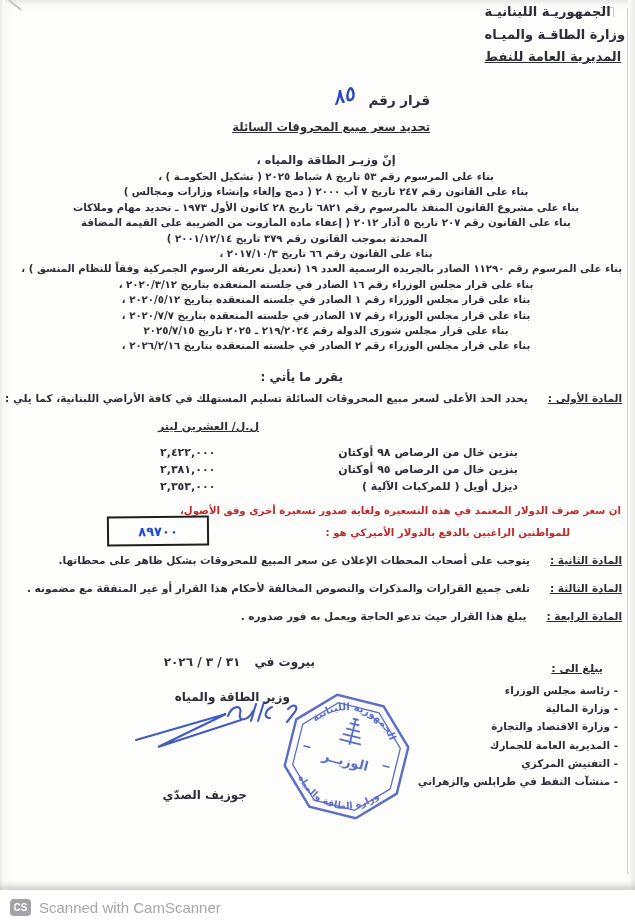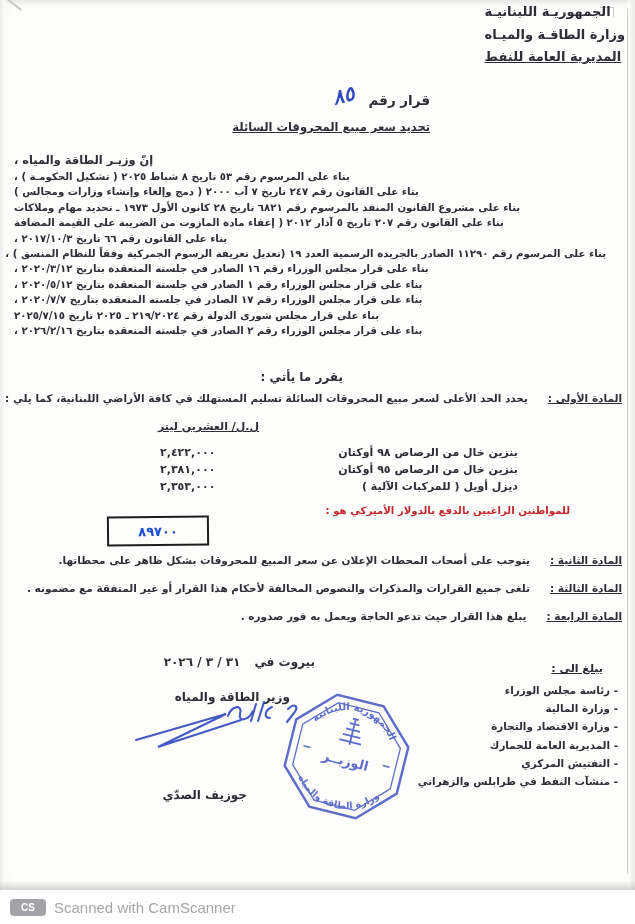--- a/index.html
+++ b/index.html
@@ -20,21 +20,21 @@
   .abs{position:absolute;white-space:nowrap;}
   .u{text-decoration:underline;}
 
   .header{right:10px;top:1px;text-align:left;font-size:13px;font-weight:bold;line-height:22.5px;}
   .decision-row{right:205px;top:92px;display:flex;align-items:flex-start;gap:12px;}
   .decision-label{font-size:13.5px;font-weight:bold;}
   .handwritten-number{color:#2f49c0;font-size:20px;font-weight:bold;letter-spacing:3px;
     transform:rotate(-14deg) translateY(-9px);display:inline-block;font-style:italic;}
   .subject{right:205px;top:120px;font-size:11.5px;font-weight:bold;text-decoration:underline;}
 
-  .preamble{right:29px;top:152px;width:592px;text-align:left;}
+  .preamble{right:13px;top:152px;width:592px;text-align:center;}
   .preamble .intro{font-size:11.4px;font-weight:bold;line-height:17px;}
   .preamble .clause{font-size:10.2px;font-weight:bold;line-height:15.4px;white-space:nowrap;}
   .preamble .clause.indent{padding-right:58px;}
 
   .decide-lead{right:292px;top:370px;font-size:12px;font-weight:bold;}
   .article-line{font-size:10.5px;font-weight:bold;white-space:nowrap;}
   .article-title{text-decoration:underline;margin-left:20px;}
   .article-one{right:13px;top:392px;}
   .unit-header{left:158px;top:420px;font-size:11px;font-weight:bold;text-decoration:underline;}
 
@@ -61,21 +61,21 @@
   .minister-title{right:345px;top:690px;font-size:12px;font-weight:bold;}
   .minister-name{right:388px;top:788px;font-size:12px;font-weight:bold;}
   .signature-svg{left:128px;top:694px;}
   .stamp-svg{left:280px;top:690px;}
 
   .bottom-shadow{position:absolute;left:0;right:0;bottom:34px;height:9px;
     background:linear-gradient(to bottom,rgba(0,0,0,0),rgba(0,0,0,.14));}
   .footer{position:absolute;left:0;right:0;bottom:0;height:34px;background:#ffffff;
     display:flex;align-items:center;gap:8px;padding-left:10px;direction:ltr;
     font-family:"Liberation Sans","DejaVu Sans",sans-serif;}
-  .cs-badge{width:36px;height:17px;background:#a2a2a7;border-radius:4px;color:#fff;
+  .cs-badge{width:21px;height:17px;background:#a2a2a7;border-radius:4px;color:#fff;
     font-size:10px;font-weight:bold;display:flex;align-items:center;justify-content:center;}
   .footer-text{color:#a6a6aa;font-size:15px;}
 </style>
 </head>
 <body>
 
 <div class="scan-page">
   <div class="edge-top"></div>
   <div class="edge-left"></div>
   <div class="edge-right"></div>
@@ -96,20 +96,21 @@
   <div class="abs subject">تحديد سعر مبيع المحروقات السائلة</div>
 
   <div class="abs preamble">
     <div class="intro">إنّ وزيـر الطاقة والمياه ،</div>
     <div>
 
     <div class="clause">بناء على المرسوم رقم ٥٣ تاريخ ٨ شباط ٢٠٢٥ ( تشكيل الحكومـة ) ،</div>
         <div class="clause">بناء على القانون رقم ٢٤٧ تاريخ ٧ آب ٢٠٠٠ ( دمج وإلغاء وإنشاء وزارات ومجالس )</div>
         <div class="clause">بناء على مشروع القانون المنفذ بالمرسوم رقم ٦٨٢١ تاريخ ٢٨ كانون الأول ١٩٧٣ ـ تحديد مهام وملاكات</div>
         <div class="clause">بناء على القانون رقم ٢٠٧ تاريخ ٥ آذار ٢٠١٢ ( إعفاء مادة المازوت من الضريبة على القيمة المضافة</div>
+        <div class="clause indent">المحدثة بموجب القانون رقم ٣٧٩ تاريخ ٢٠٠١/١٢/١٤ )</div>
         <div class="clause">بناء على القانون رقم ٦٦ تاريخ ٢٠١٧/١٠/٣ ،</div>
         <div class="clause">بناء على المرسوم رقم ١١٢٩٠ الصادر بالجريدة الرسمية العدد ١٩ (تعديل تعريفة الرسوم الجمركية وفقاً للنظام المنسق ) ،</div>
         <div class="clause">بناء على قرار مجلس الوزراء رقم ١٦ الصادر في جلسته المنعقدة بتاريخ ٢٠٢٠/٣/١٢ ،</div>
         <div class="clause">بناء على قرار مجلس الوزراء رقم ١ الصادر في جلسته المنعقدة بتاريخ ٢٠٢٠/٥/١٢ ،</div>
         <div class="clause">بناء على قرار مجلس الوزراء رقم ١٧ الصادر في جلسته المنعقدة بتاريخ ٢٠٢٠/٧/٧ ،</div>
         <div class="clause">بناء على قرار مجلس شورى الدولة رقم ٢١٩/٢٠٢٤ ـ ٢٠٢٥ تاريخ ٢٠٢٥/٧/١٥</div>
         <div class="clause">بناء على قرار مجلس الوزراء رقم ٢ الصادر في جلسته المنعقدة بتاريخ ٢٠٢٦/٢/١٦ ،</div>
       </div>
   </div>
 
@@ -131,20 +132,21 @@
         <span class="price-label">بنزين خال من الرصاص ٩٥ أوكتان</span>
         <span class="price-value">٢,٣٨١,٠٠٠</span>
       </div>
       <div class="price-row">
         <span class="price-label">ديزل أويل ( للمركبات الآلية )</span>
         <span class="price-value">٢,٣٥٣,٠٠٠</span>
       </div>
     </div>
 
   <div class="abs notice">
+    <div>ان سعر صرف الدولار المعتمد في هذه التسعيرة ولغاية صدور تسعيرة أخرى وفق الأصول،</div>
     <div class="line2">للمواطنين الراغبين بالدفع بالدولار الأميركي هو :</div>
   </div>
   <div class="abs rate-box">
     <span class="rate-value">٨٩٧٠٠</span>
   </div>
 
   <div class="abs articles">
 
   <div class="article-line">
         <span class="article-title">المادة الثانية :</span><span>يتوجب على أصحاب المحطات الإعلان عن سعر المبيع للمحروقات بشكل ظاهر على محطاتها.</span>

